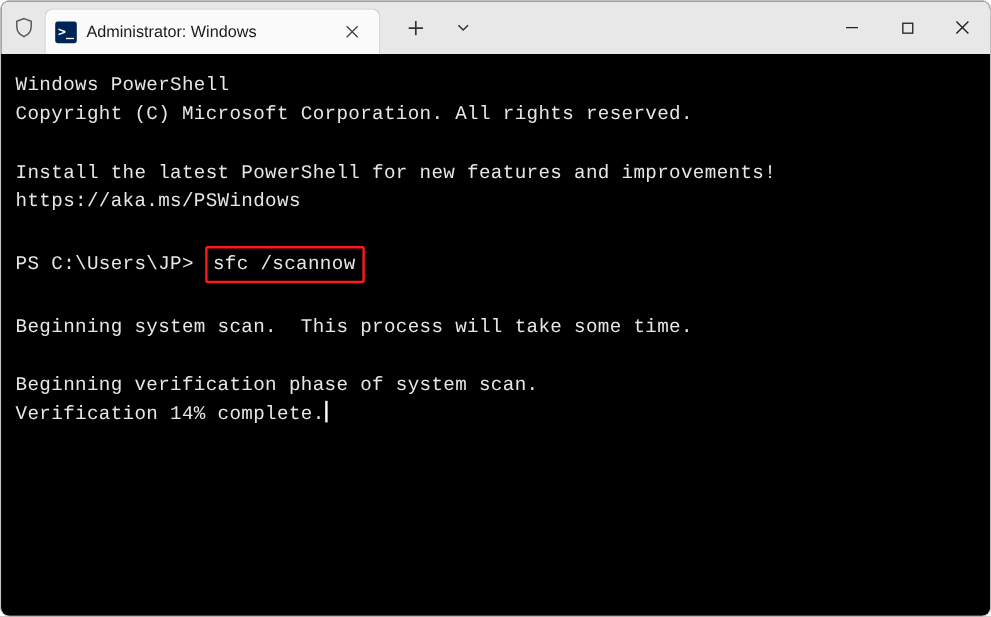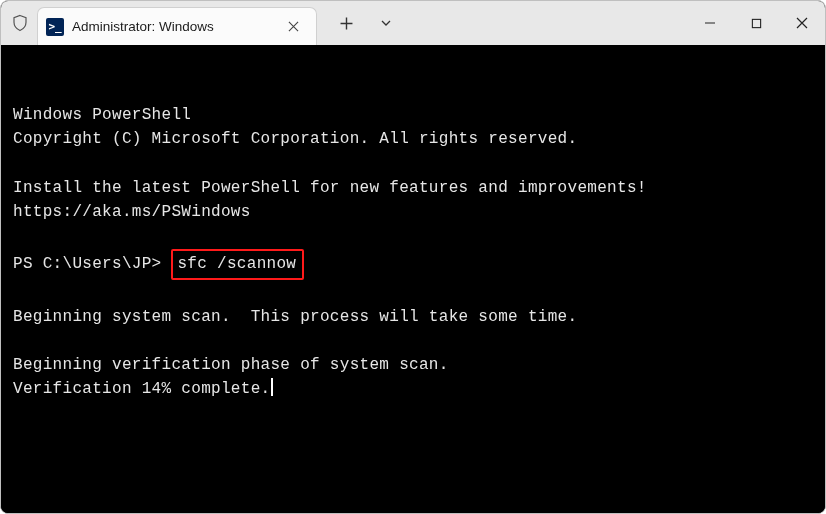--- a/index.html
+++ b/index.html
@@ -83,21 +83,20 @@
   .terminal {
     flex:1;
     background:#000;
     color:#e6e6e6;
     font-family: Consolas, "Courier New", monospace;
     font-size: 16px;
     line-height: 1.52;
     padding: 14px 12px 10px 12px;
     white-space: pre-wrap;
     letter-spacing: 0.3px;
-    margin-top: 44px;
   }
   .hl-box {
     border: 2px solid #ff1a1a;
     padding: 1px 6px 2px 4px;
     border-radius: 2px;
     display: inline-block;
   }
   .cursor {
     display:inline-block;
     width: 2px; height: 18px;

